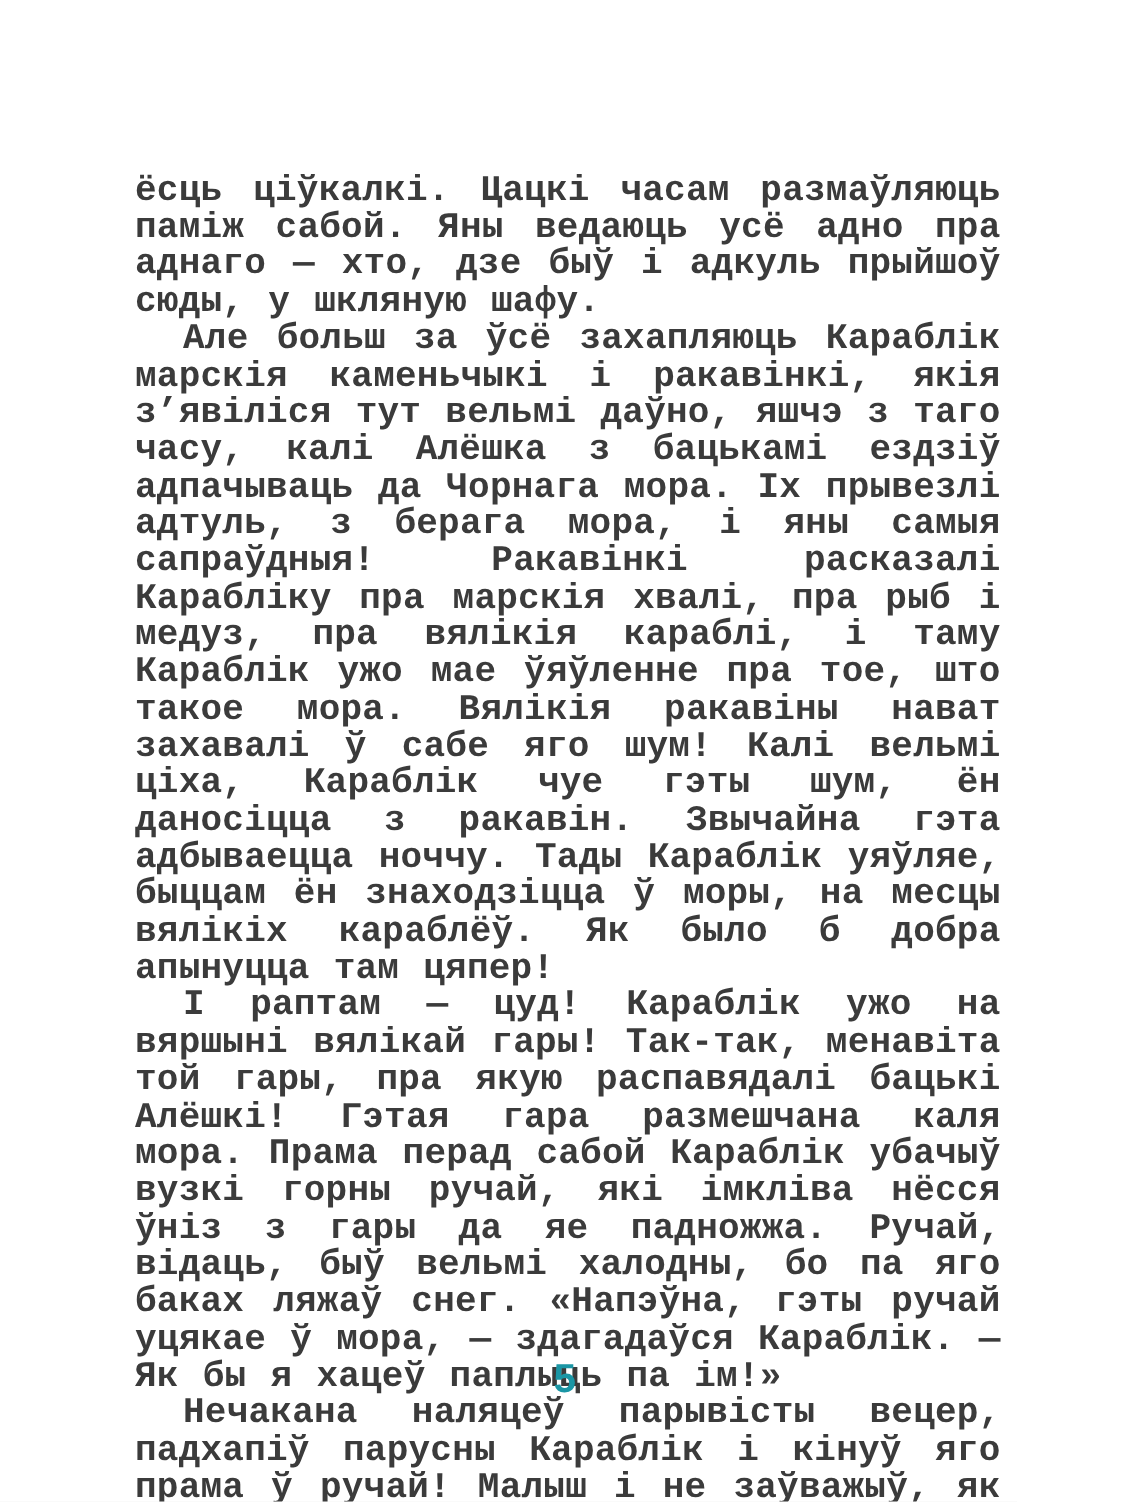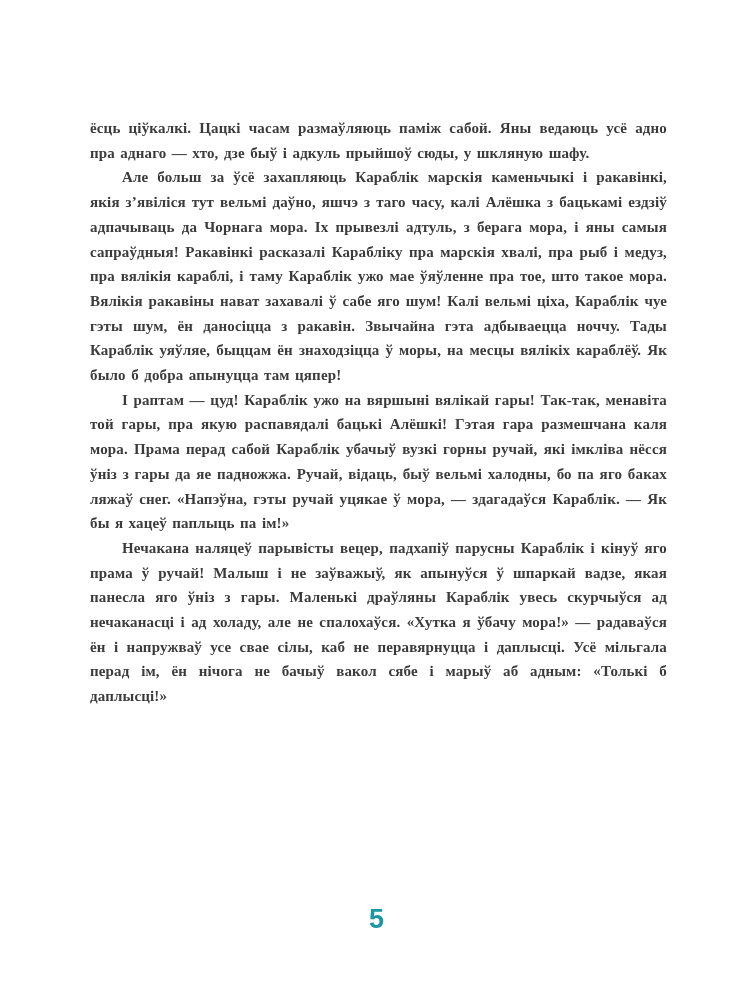--- a/index.html
+++ b/index.html
@@ -23,23 +23,23 @@
     overflow:hidden;
   }
   .text-block{
     position:absolute;
     left:90px;
     top:116px;
     width:577px;
   }
   .para{
     margin:0;
-    font-family:Liberation Serif, serif;
+    font-family:Liberation Mono, monospace;
     font-weight:700;
-    font-size:15px;
+    font-size:24px;
     line-height:24.7px;
     color:var(--text);
     text-align:justify;
     letter-spacing:0.15px;
     word-spacing:1.5px;
     text-indent:32px;
     -webkit-hyphens:auto;
     hyphens:auto;
   }
   .para.no-indent{

